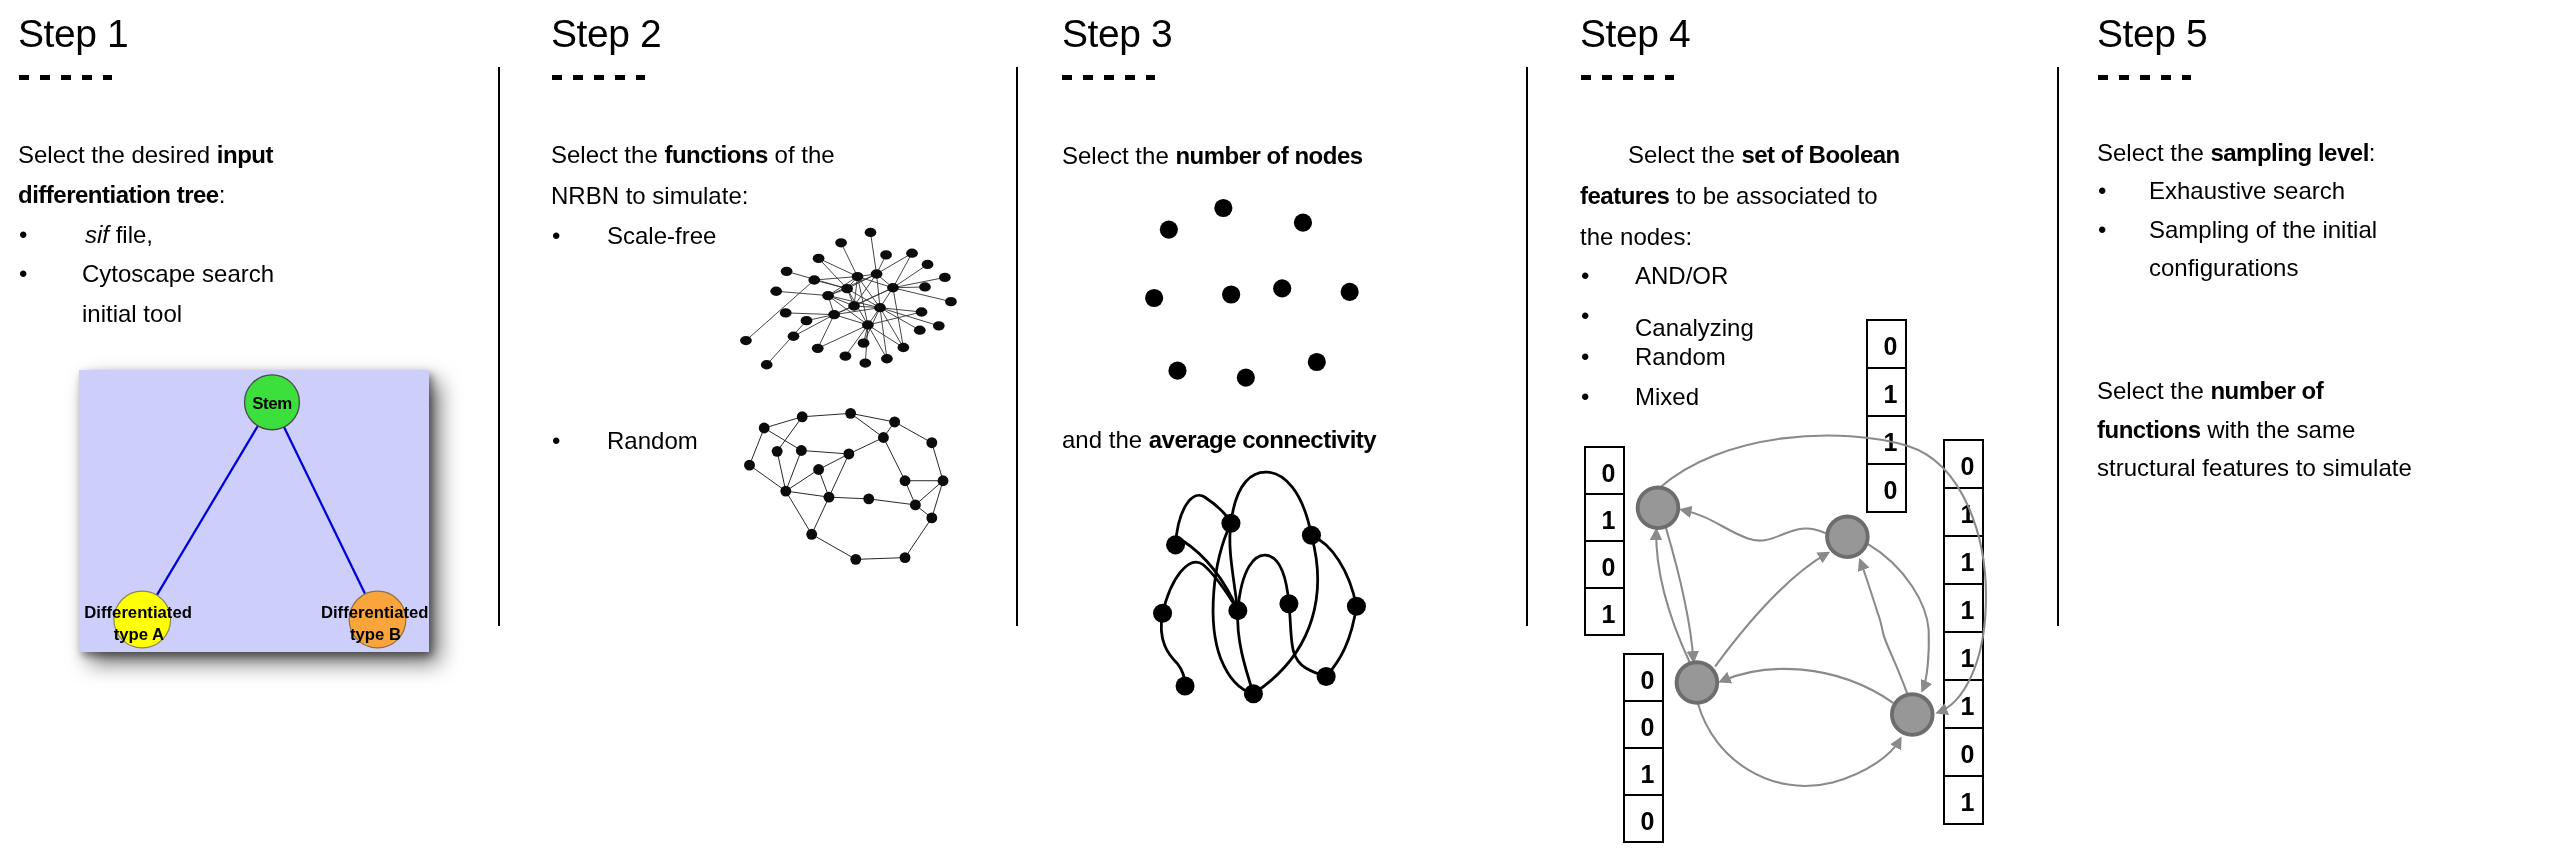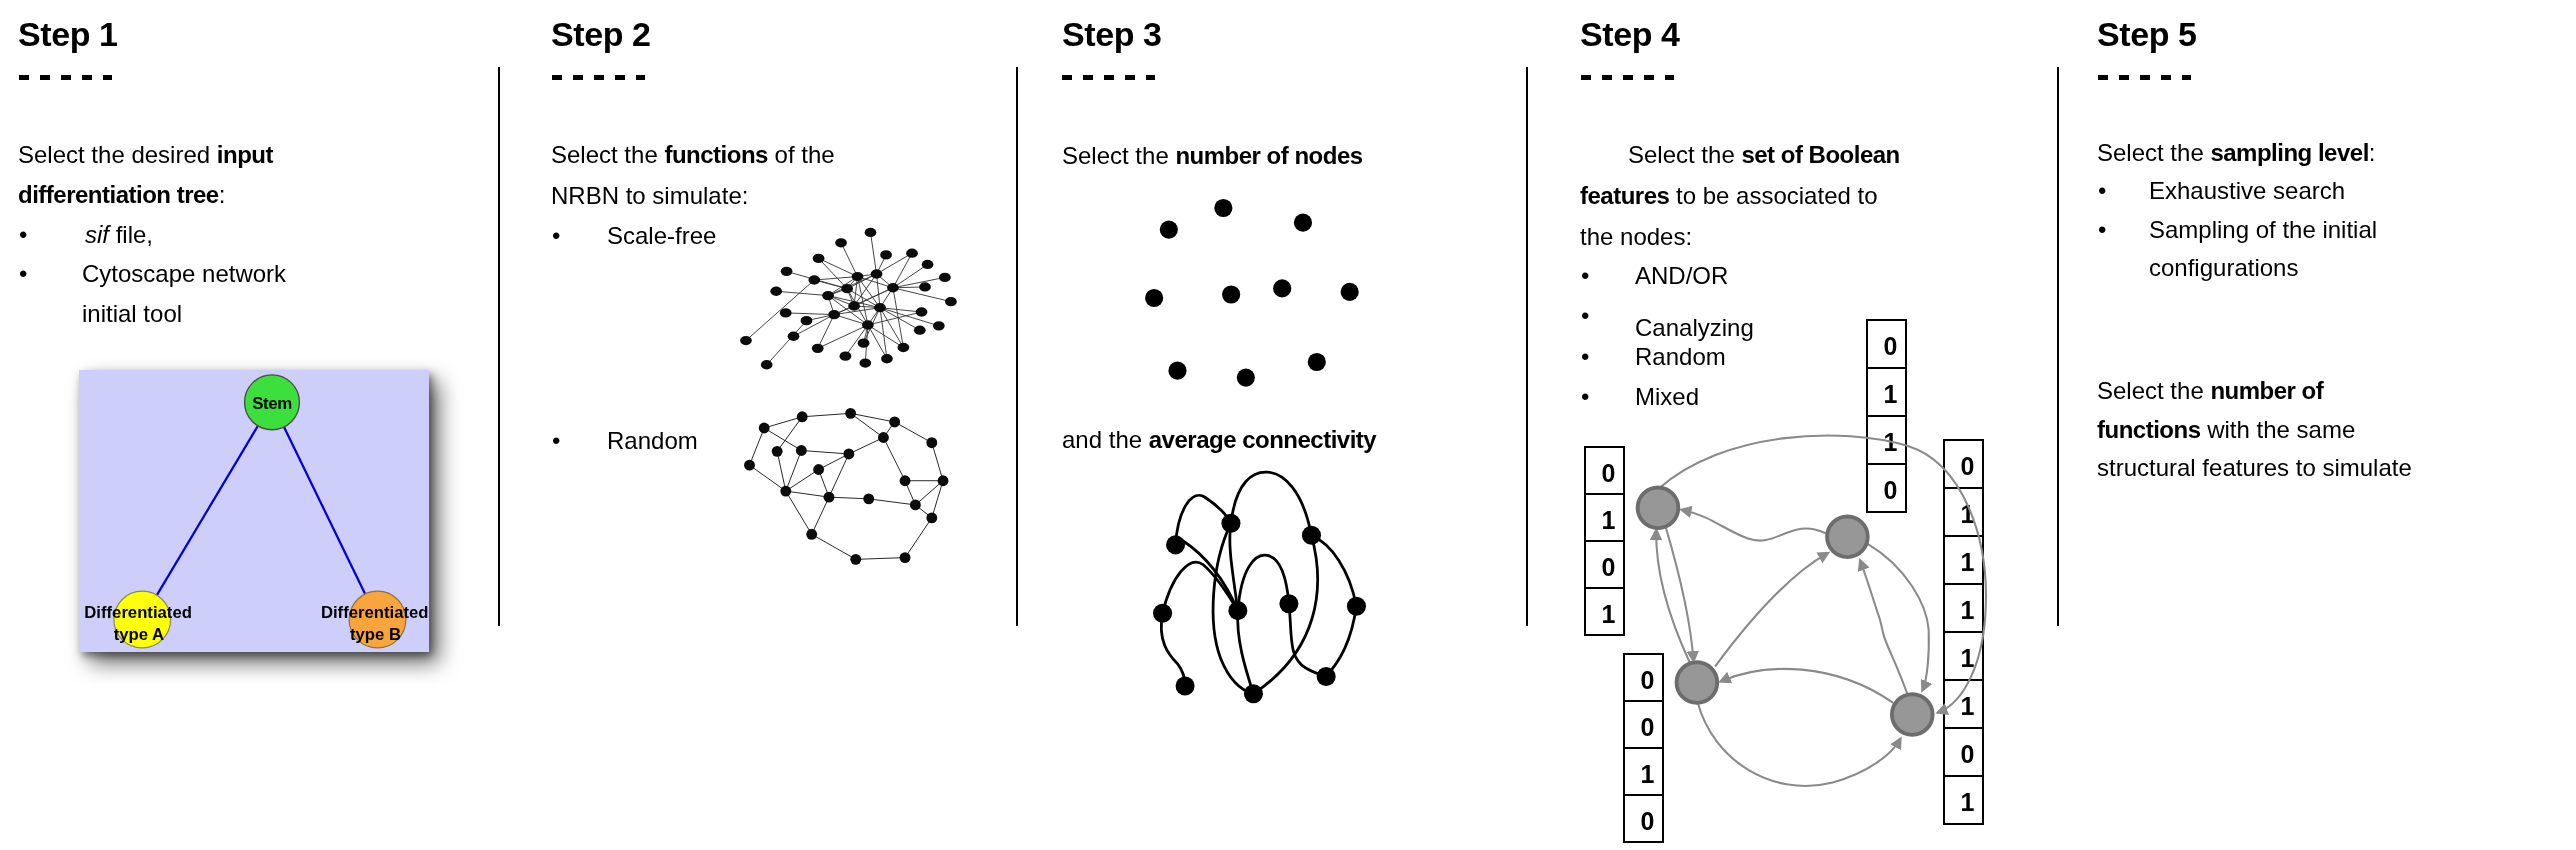--- a/index.html
+++ b/index.html
@@ -1,19 +1,19 @@
 <!DOCTYPE html>
 <html style="font-size:14px"><head><meta charset="utf-8">
 <style>
 html,body{margin:0;padding:0}
 body{width:2576px;height:851px;position:relative;background:#fff;
   font-family:"Liberation Sans",sans-serif;color:#000;overflow:hidden}
 .sep{position:absolute;top:67px;height:559px;width:2.4px;background:#000}
 .t{position:absolute;font-size:24px;line-height:34px;white-space:nowrap}
-.h{position:absolute;font-size:34px;line-height:34px;font-weight:bold;letter-spacing:-0.4px;white-space:nowrap}
+.h{position:absolute;font-size:39px;line-height:34px;font-weight:normal;letter-spacing:-0.4px;white-space:nowrap}
 b{font-weight:bold;letter-spacing:-0.5px}
 .dash{position:absolute;top:75px;height:4.8px;width:93px;
   background:repeating-linear-gradient(90deg,#000 0 9.7px,rgba(0,0,0,0) 9.7px 21px)}
 .tbl{position:absolute;border:2.6px solid #000;background:#fff}
 .cell{width:100%;box-sizing:content-box;font-weight:bold;font-size:25px;
   text-align:center;text-indent:7.8px}
 .cell+.cell{border-top:2.6px solid #000}
 svg{position:absolute}
 </style></head><body>
 
@@ -21,21 +21,21 @@
 <div class="sep" style="left:1016px"></div>
 <div class="sep" style="left:1526px"></div>
 <div class="sep" style="left:2057px"></div>
 <div class="h" style="left:18px;top:17px">Step 1</div>
 <div class="dash" style="left:19px"></div>
 <div class="t" style="left:18px;top:138px">Select the desired <b>input</b></div>
 <div class="t" style="left:18px;top:178px"><b>differentiation tree</b>:</div>
 <div class="t" style="left:19px;top:218px">•</div>
 <div class="t" style="left:85px;top:218px"><i>sif</i> file,</div>
 <div class="t" style="left:19px;top:257px">•</div>
-<div class="t" style="left:82px;top:257px">Cytoscape network</div>
+<div class="t" style="left:82px;top:257px">Cytoscape search</div>
 <div class="t" style="left:82px;top:297px">initial tool</div>
 <div style="position:absolute;left:79px;top:370px;width:350px;height:282px;
 background:#cdcffa;box-shadow:9.5px 11.2px 21px rgba(0,0,0,.60),2.6px 3.5px 7.8px rgba(0,0,0,.42)"></div>
 <svg style="left:79px;top:370px" width="350" height="282" viewBox="0 0 404 326">
 <line x1="222.8" y1="37.3" x2="72.8" y2="288.5" stroke="#0000d8" stroke-width="2.6"></line>
 <line x1="222.8" y1="37.3" x2="344.8" y2="288.5" stroke="#0000d8" stroke-width="2.6"></line>
 <circle cx="222.8" cy="37.3" r="31.7" fill="#3ce03c" stroke="#4d4d4d" stroke-width="1.6"></circle>
 <circle cx="72.8" cy="288.5" r="32.8" fill="#ffff05" stroke="#8a8a56" stroke-width="1.4"></circle>
 <circle cx="344.8" cy="288.5" r="32.8" fill="#faa43c" stroke="#8a7346" stroke-width="1.4"></circle>
 <text x="222.8" y="45" font-size="19.5" font-weight="bold" letter-spacing="-0.5" text-anchor="middle">Stem</text>

